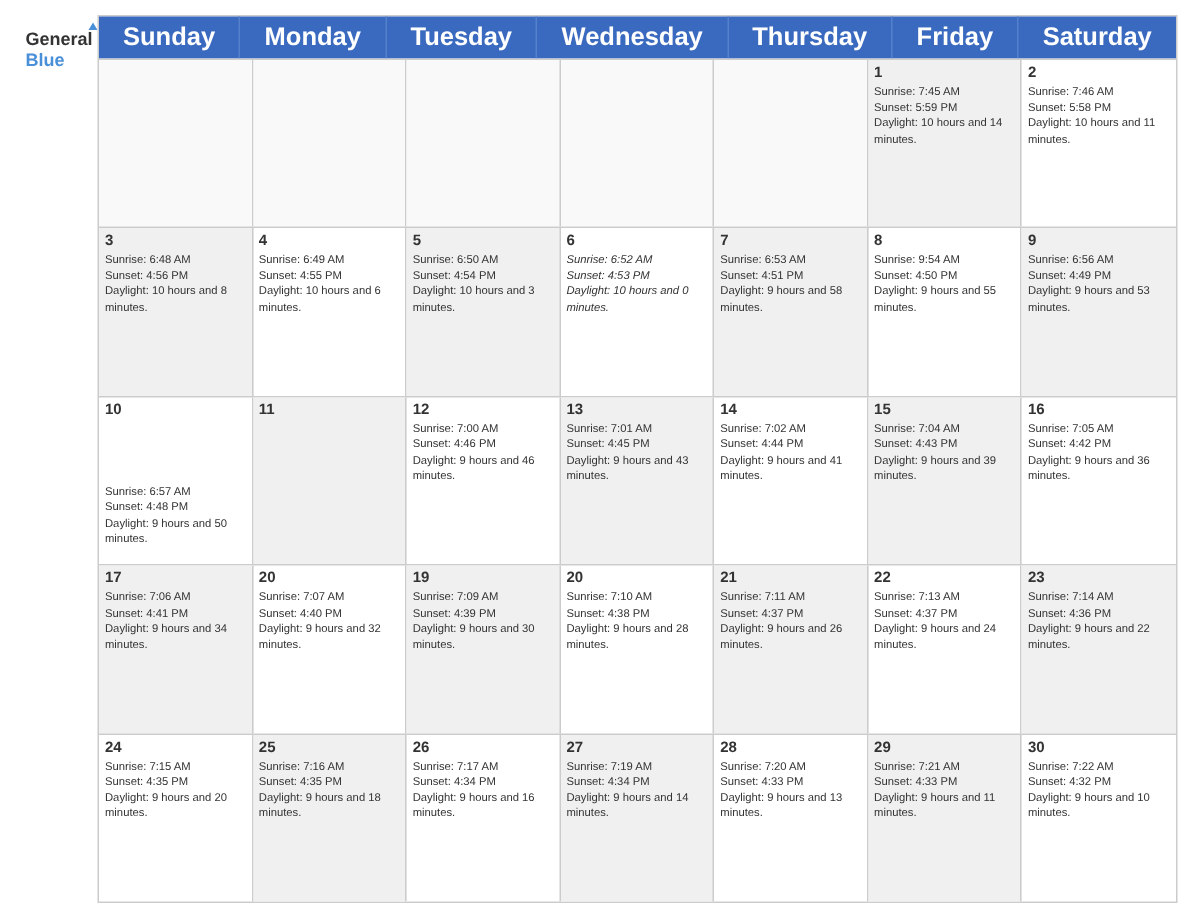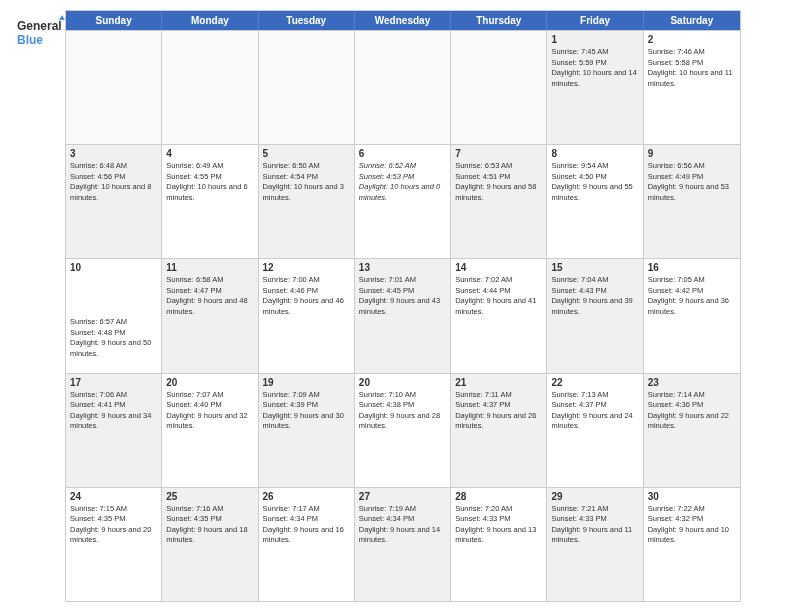--- a/index.html
+++ b/index.html
@@ -48,23 +48,23 @@
       flex-direction: column;
       border: 1px solid #ccc;
     }
     .cal-header {
       display: grid;
       grid-template-columns: repeat(7, 1fr);
       background: #3a6abf;
     }
     .cal-header-cell {
       color: white;
-      font-size: 10px;
+      font-size: 17px;
       font-weight: bold;
-      padding: 4px 4px;
+      padding: 4px 16px;
       text-align: center;
       border-right: 1px solid #5580cc;
     }
     .cal-header-cell:last-child { border-right: none; }
     .cal-body {
       display: flex;
       flex-direction: column;
       flex: 1;
     }
     .cal-row {
@@ -191,23 +191,20 @@
         </div>
         <div class="cal-row">
           <div class="cal-cell">
             <span class="day-num">10</span>
             <div class="cell-text" style="white-space: pre-line; margin-top: 44px;">Sunrise: 6:57 AM
 Sunset: 4:48 PM
 Daylight: 9 hours and 50 minutes.</div>
           </div>
           <div class="cal-cell shaded">
             <span class="day-num">11</span>
-            <div class="cell-text" style="white-space: pre-line;">Sunrise: 6:58 AM
-Sunset: 4:47 PM
-Daylight: 9 hours and 48 minutes.</div>
           </div>
           <div class="cal-cell">
             <span class="day-num">12</span>
             <div class="cell-text" style="white-space: pre-line;">Sunrise: 7:00 AM
 Sunset: 4:46 PM
 Daylight: 9 hours and 46 minutes.</div>
           </div>
           <div class="cal-cell shaded">
             <span class="day-num">13</span>
             <div class="cell-text" style="white-space: pre-line;">Sunrise: 7:01 AM

